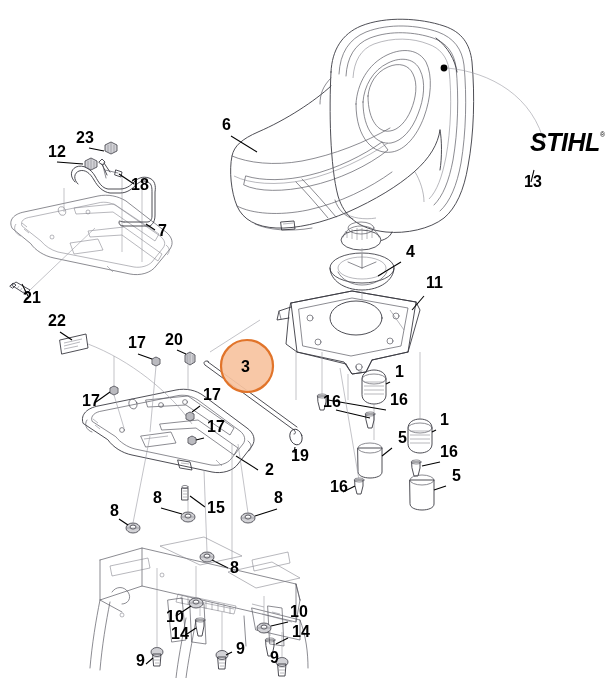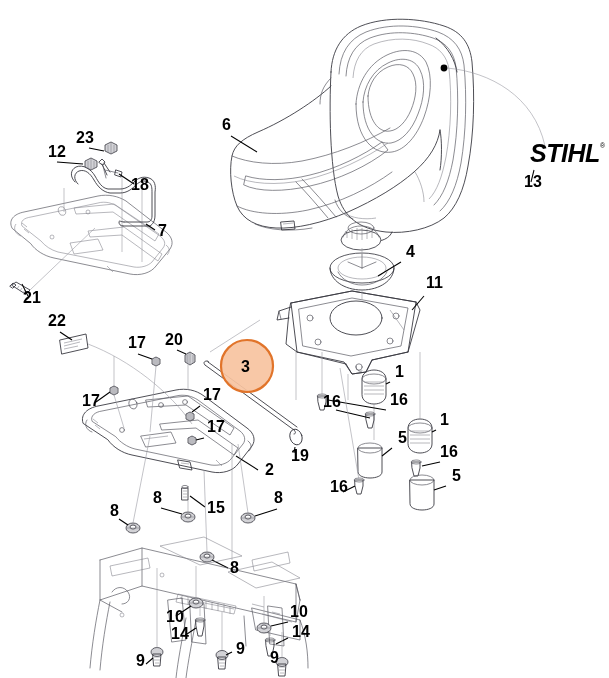--- a/index.html
+++ b/index.html
@@ -10,21 +10,21 @@
   .pt-thin{fill:none;stroke:#5a5a63;stroke-width:0.7;stroke-linejoin:round;stroke-linecap:round;}
   .pt-fine{fill:none;stroke:#7d7d86;stroke-width:0.55;}
   .lead{fill:none;stroke:#000000;stroke-width:1.05;}
   .leadthin{fill:none;stroke:#9b9ba3;stroke-width:0.6;}
   .fillgrey{fill:#d2d2d6;stroke:#3a3a42;stroke-width:0.8;}
   .fillwhite{fill:#ffffff;stroke:#3a3a42;stroke-width:0.85;}
   .dot{fill:#000000;}
   .lbl{font-family:"Liberation Sans",sans-serif;font-size:16px;font-weight:bold;fill:#000000;}
   .hl-circle{fill:#f7c3a0;fill-opacity:0.92;stroke:#e1742a;stroke-width:2.2;}
   .hl-num{font-family:"Liberation Sans",sans-serif;font-size:16px;font-weight:bold;fill:#000000;}
-  #stihl-logo{position:absolute;left:530px;top:140px;width:78px;height:30px;}
+  #stihl-logo{position:absolute;left:530px;top:129px;width:78px;height:30px;}
   .logotext{font-family:"Liberation Sans",sans-serif;font-style:italic;font-weight:bold;
             font-size:25px;fill:#000000;letter-spacing:-0.5px;}
   .logoreg{font-family:"Liberation Sans",sans-serif;font-size:7px;fill:#000000;}
 </style>
 </head>
 <body>
 
 <div id="stage">
 
   <svg id="diagram" viewBox="0 0 609 678">

